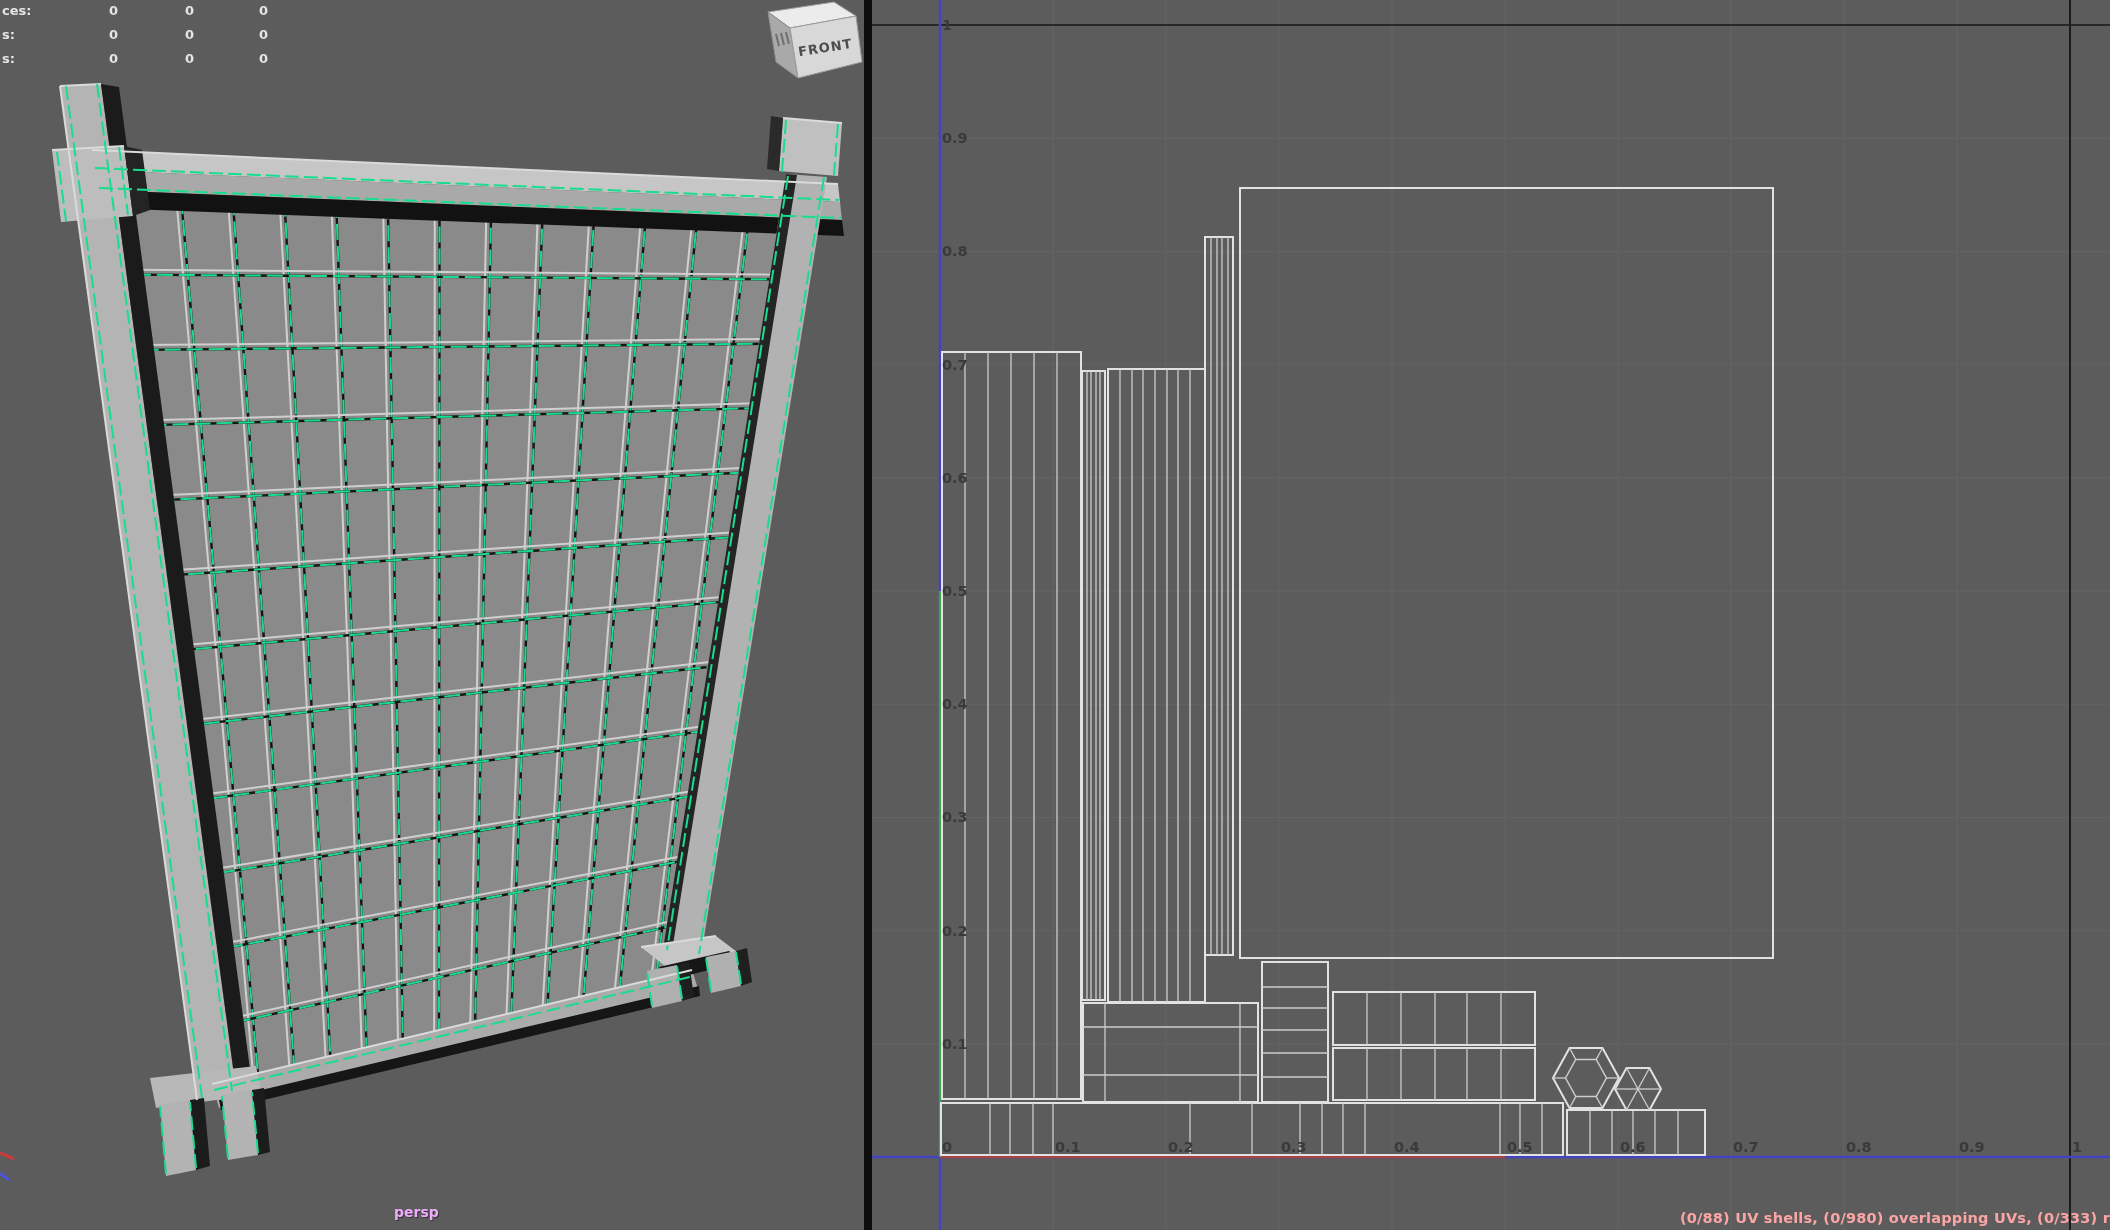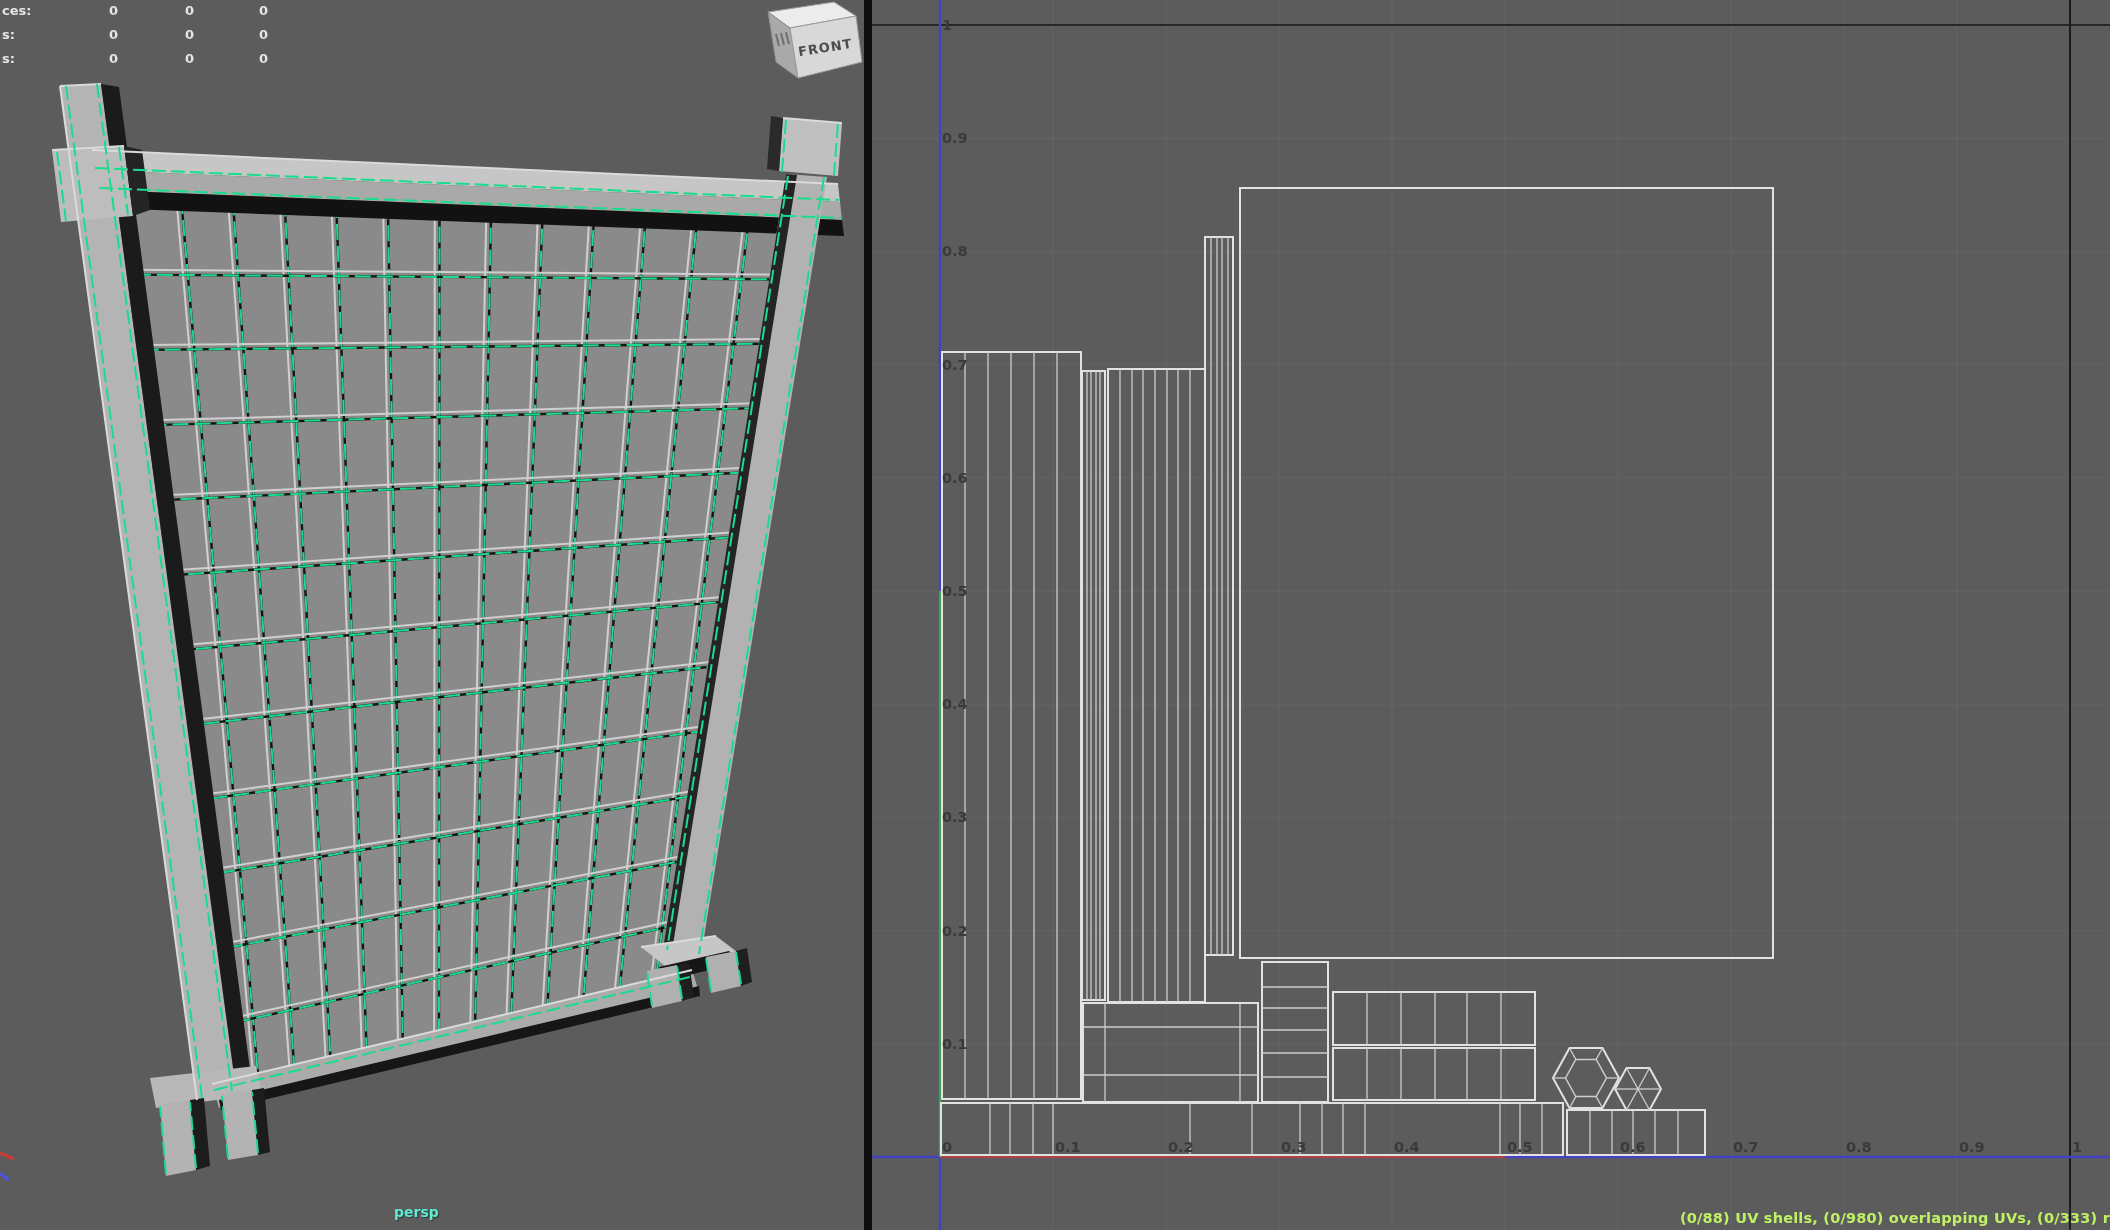--- a/index.html
+++ b/index.html
@@ -5,29 +5,29 @@
   html,body{margin:0;padding:0;background:#2a2a2a;}
   #canvas{position:relative;width:2110px;height:1230px;overflow:hidden;
           font-family:"DejaVu Sans",sans-serif;background:#5c5c5c;}
   
   #viewport3d{position:absolute;left:0;top:0;width:865px;height:1230px;background:#5c5c5c;overflow:hidden;}
   #fenceSvg{position:absolute;left:0;top:0;}
   #hud{position:absolute;left:2px;top:2px;color:#e5e5e5;font-size:13px;font-weight:bold;}
   .hud-row{display:grid;grid-template-columns:46px 70px 76px 74px;height:24px;line-height:18px;}
   .hud-label{text-align:left;}
   .hud-val{text-align:right;}
-  #perspLabel{position:absolute;left:394px;top:1204px;color:#5eead4;font-size:14px;font-weight:bold;
+  #perspLabel{position:absolute;left:394px;top:1204px;color:#f0abfc;font-size:14px;font-weight:bold;
               text-shadow:1px 1px 1px rgba(0,0,0,.45);}
   #viewCube{position:absolute;left:746px;top:0px;}
   
   #divider{position:absolute;left:864px;top:0;width:8px;height:1230px;background:#0d0d0d;}
   
   #uvPanel{position:absolute;left:872px;top:0;width:1238px;height:1230px;background:#5c5c5c;overflow:hidden;}
   #uvSvg{position:absolute;left:0;top:0;}
-  #statusBar{position:absolute;right:0px;bottom:4px;white-space:nowrap;color:#bef264;
+  #statusBar{position:absolute;right:0px;bottom:4px;white-space:nowrap;color:#fca5a5;
              font-size:14.5px;font-weight:bold;letter-spacing:.2px;}
 </style>
 </head>
 <body>
 
 <div id="canvas">
 
   <div id="viewport3d">
     <svg id="fenceSvg" width="865" height="1230" viewBox="0 0 865 1230">
         <g>

